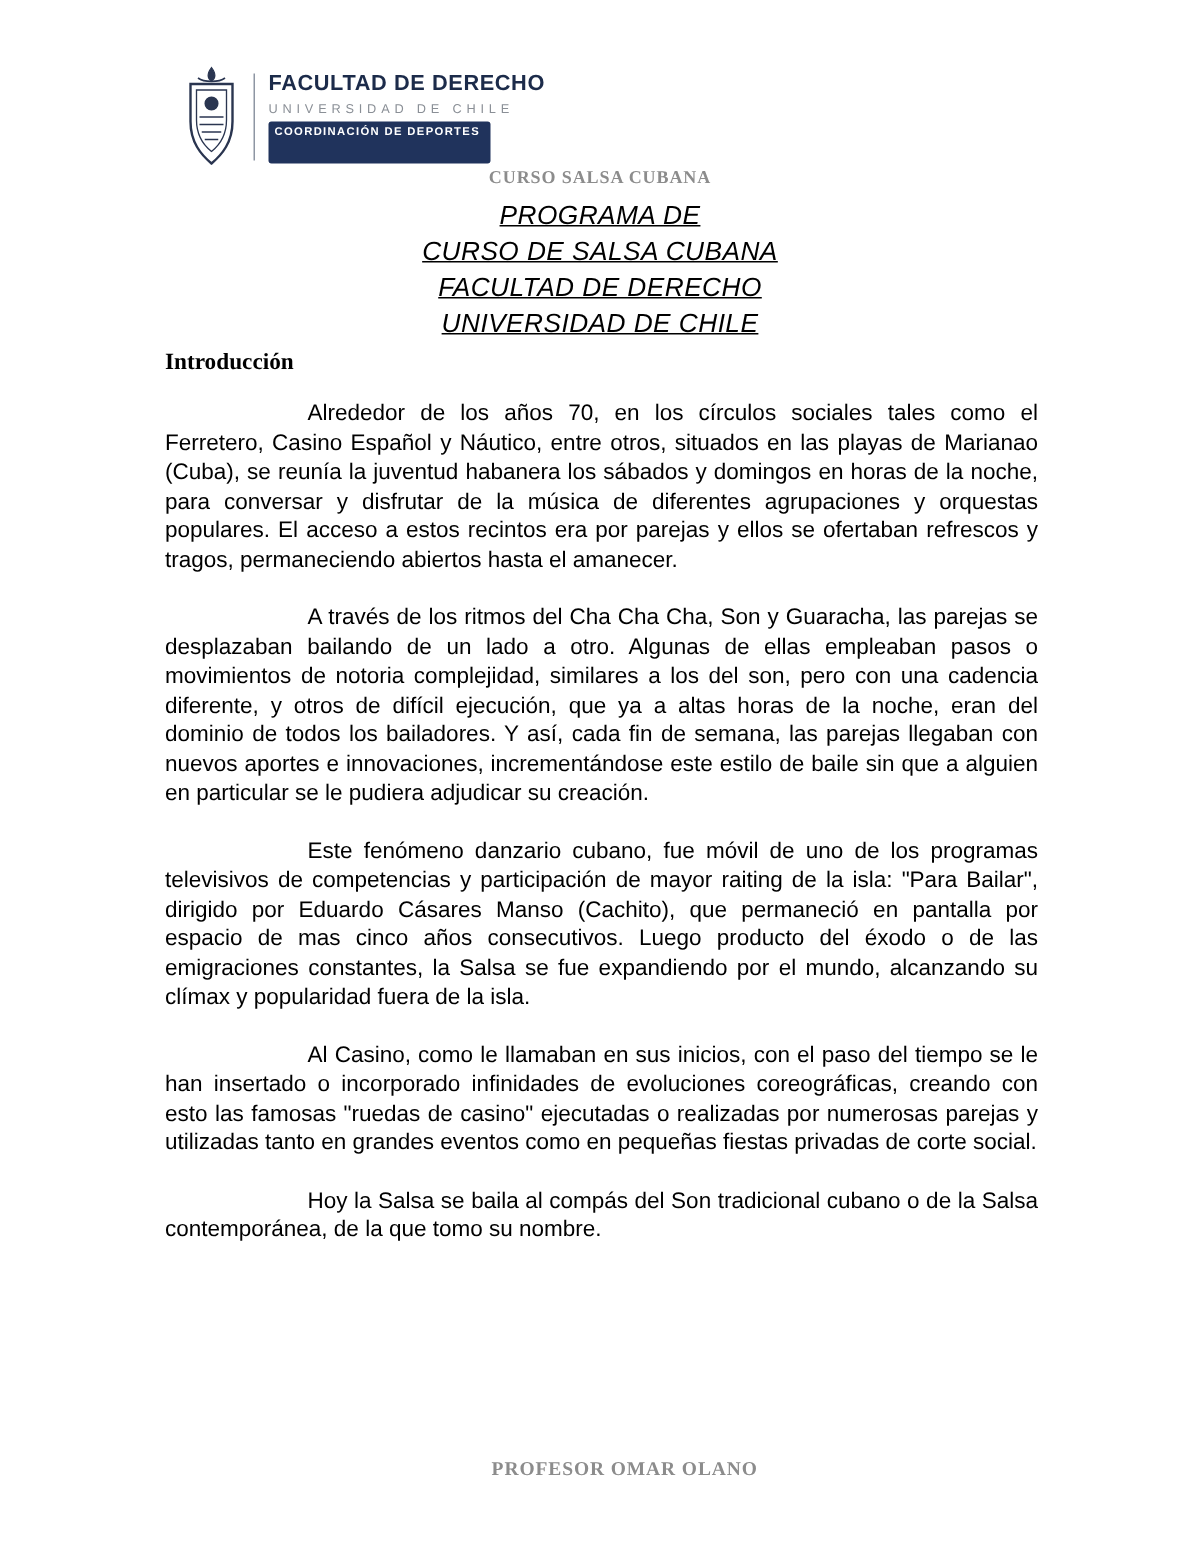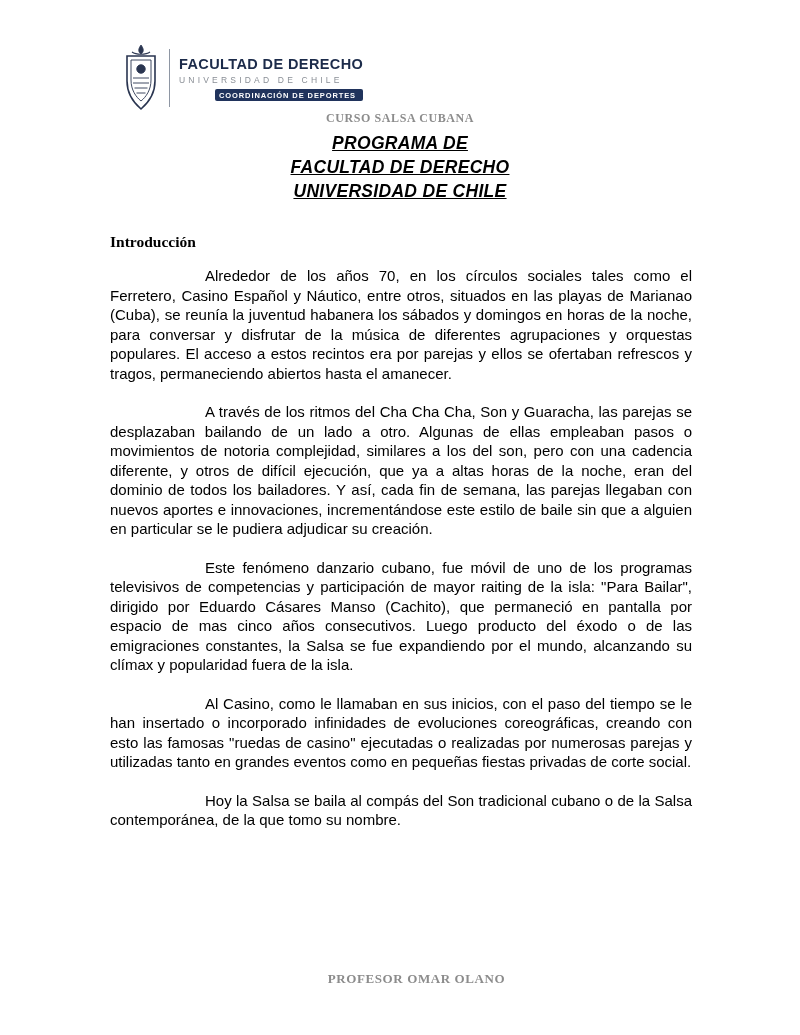--- a/index.html
+++ b/index.html
@@ -46,26 +46,25 @@
     line-height: 10px;
     white-space: nowrap;
   }
   .logo-dept {
     margin-top: 4px;
     background: #20335c;
     color: #ffffff;
     font-size: 7.5px;
     font-weight: bold;
     letter-spacing: 0.9px;
-    padding: 3px 7px 1px 4px;
+    padding: 3px 7px 17px 4px;
     border-radius: 2px;
     align-self: flex-start;
     line-height: 8px;
     white-space: nowrap;
-    margin-left: 36px;
   }
 
   
   .doc-header {
     position: absolute;
     top: 111px;
     left: 0;
     width: 100%;
     text-align: center;
     font-family: "Liberation Serif", serif;
@@ -78,21 +77,21 @@
   
   .titles {
     position: absolute;
     top: 131px;
     left: 0;
     width: 100%;
     text-align: center;
   }
   .title-line {
     font-size: 17.5px;
-    font-weight: bold;
+    font-weight: normal;
     font-style: italic;
     text-decoration: underline;
     line-height: 24px;
     letter-spacing: 0.3px;
   }
 
   
   .intro-heading {
     position: absolute;
     top: 233px;
@@ -156,20 +155,21 @@
       <div class="logo-faculty">FACULTAD DE DERECHO</div>
       <div class="logo-university">UNIVERSIDAD DE CHILE</div>
       <div class="logo-dept">COORDINACIÓN DE DEPORTES</div>
     </div>
   </div>
 
   <div class="doc-header">CURSO SALSA CUBANA</div>
 
   <div class="titles">
     <div class="title-line">PROGRAMA DE</div>
+    <div class="title-line">CURSO DE SALSA CUBANA</div>
     <div class="title-line">FACULTAD DE DERECHO</div>
     <div class="title-line">UNIVERSIDAD DE CHILE</div>
   </div>
 
   <h2 class="intro-heading">Introducción</h2>
 
   <div class="content">
     <p>Alrededor de los años 70, en los círculos sociales tales como el Ferretero, Casino Español y Náutico, entre otros, situados en las playas de Marianao (Cuba), se reunía la juventud habanera los sábados y domingos en horas de la noche, para conversar y disfrutar de la música de diferentes agrupaciones y orquestas populares. El acceso a estos recintos era por parejas y ellos se ofertaban refrescos y tragos, permaneciendo abiertos hasta el amanecer.</p>
     <p>A través de los ritmos del Cha Cha Cha, Son y Guaracha, las parejas se desplazaban bailando de un lado a otro. Algunas de ellas empleaban pasos o movimientos de notoria complejidad, similares a los del son, pero con una cadencia diferente, y otros de difícil ejecución, que ya a altas horas de la noche, eran del dominio de todos los bailadores. Y así, cada fin de semana, las parejas llegaban con nuevos aportes e innovaciones, incrementándose este estilo de baile sin que a alguien en particular se le pudiera adjudicar su creación.</p>
     <p>Este fenómeno danzario cubano,  fue móvil de uno de los programas televisivos de competencias y participación de mayor raiting de la isla: "Para Bailar", dirigido por Eduardo Cásares Manso (Cachito), que permaneció en pantalla por espacio de mas cinco años consecutivos. Luego producto del éxodo o de las emigraciones constantes, la Salsa se fue expandiendo por el mundo, alcanzando su clímax y popularidad fuera de la isla.</p>

